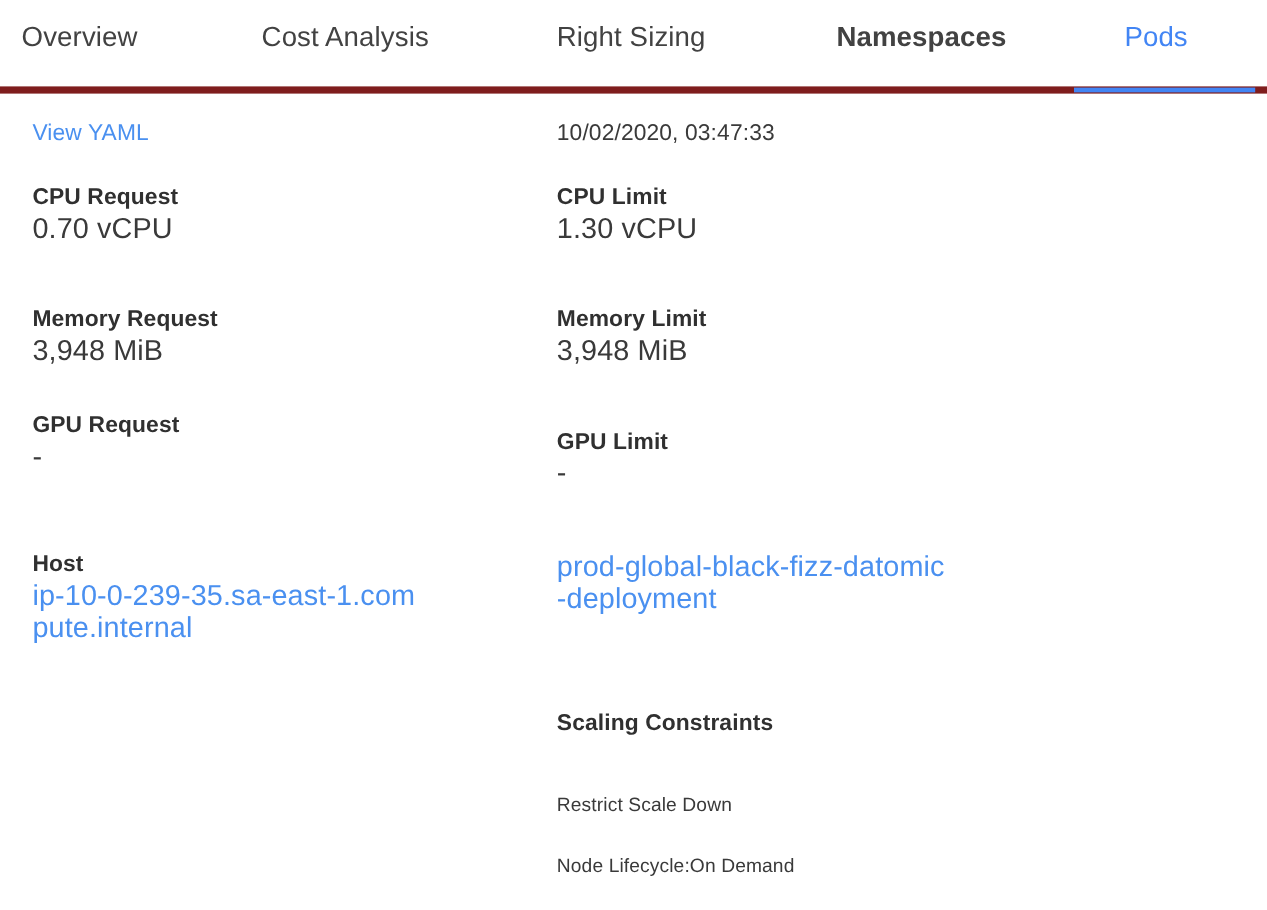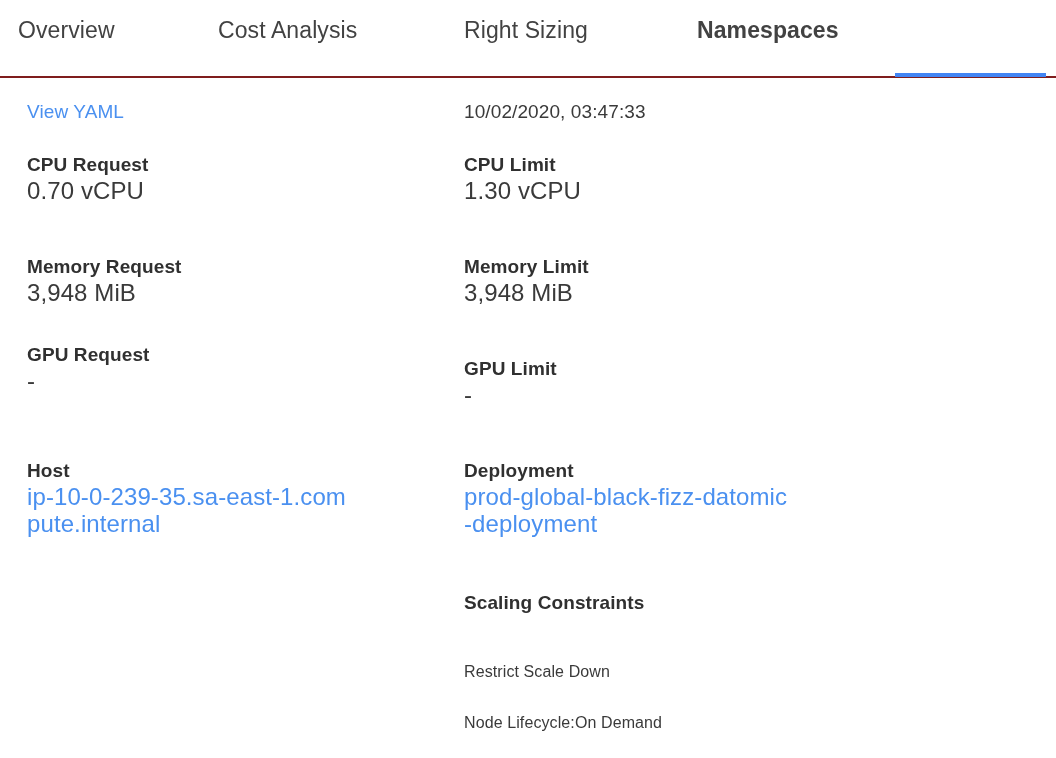--- a/index.html
+++ b/index.html
@@ -19,21 +19,21 @@
     height: 758px;
     overflow: hidden;
     background: #ffffff;
   }
 
   
   .tabbar {
     position: relative;
     height: 78px;
     width: 100%;
-    border-bottom: 2px solid #7f1d1d;
+    border-bottom: 6px solid #7f1d1d;
   }
 
   .tab {
     position: absolute;
     top: 0;
     height: 77px;
     display: flex;
     align-items: flex-start;
     padding-top: 17px;
     font-size: 23px;
@@ -134,20 +134,21 @@
 <body>
 
 <div class="page">
 
   <div class="tabbar">
 
     <button class="tab" style="left:18px;">Overview</button>
     <button class="tab" style="left:218px;text-align:center;">Cost Analysis</button>
     <button class="tab" style="left:464px;">Right Sizing</button>
     <button class="tab" style="left:697px;font-weight:bold;">Namespaces</button>
+    <button class="tab active" style="left:937px;">Pods</button>
 
     <div class="tab-underline"></div>
   </div>
 
   <div class="details">
 
     <div class="col col-left">
 
       <div class="standalone-link" style="top:20px;">View YAML</div>
 
@@ -186,21 +187,20 @@
         <div class="field-label">Memory Limit</div>
         <div class="field-value">3,948 MiB</div>
       </div>
 
       <div class="field" style="top:279px;">
         <div class="field-label">GPU Limit</div>
         <div class="field-value">-</div>
       </div>
 
       <div class="field" style="top:381px;">
-        <div class="field-label">Deployment</div>
         <div class="field-value link">prod-global-black-fizz-datomic-deployment</div>
       </div>
 
       <div class="field" style="top:513px;">
         <div class="field-label">Scaling Constraints</div>
       </div>
 
       <div class="plain-line" style="top:580px;">Restrict Scale Down</div>
 
       <div class="plain-line" style="top:631px;">Node Lifecycle:On Demand</div>

